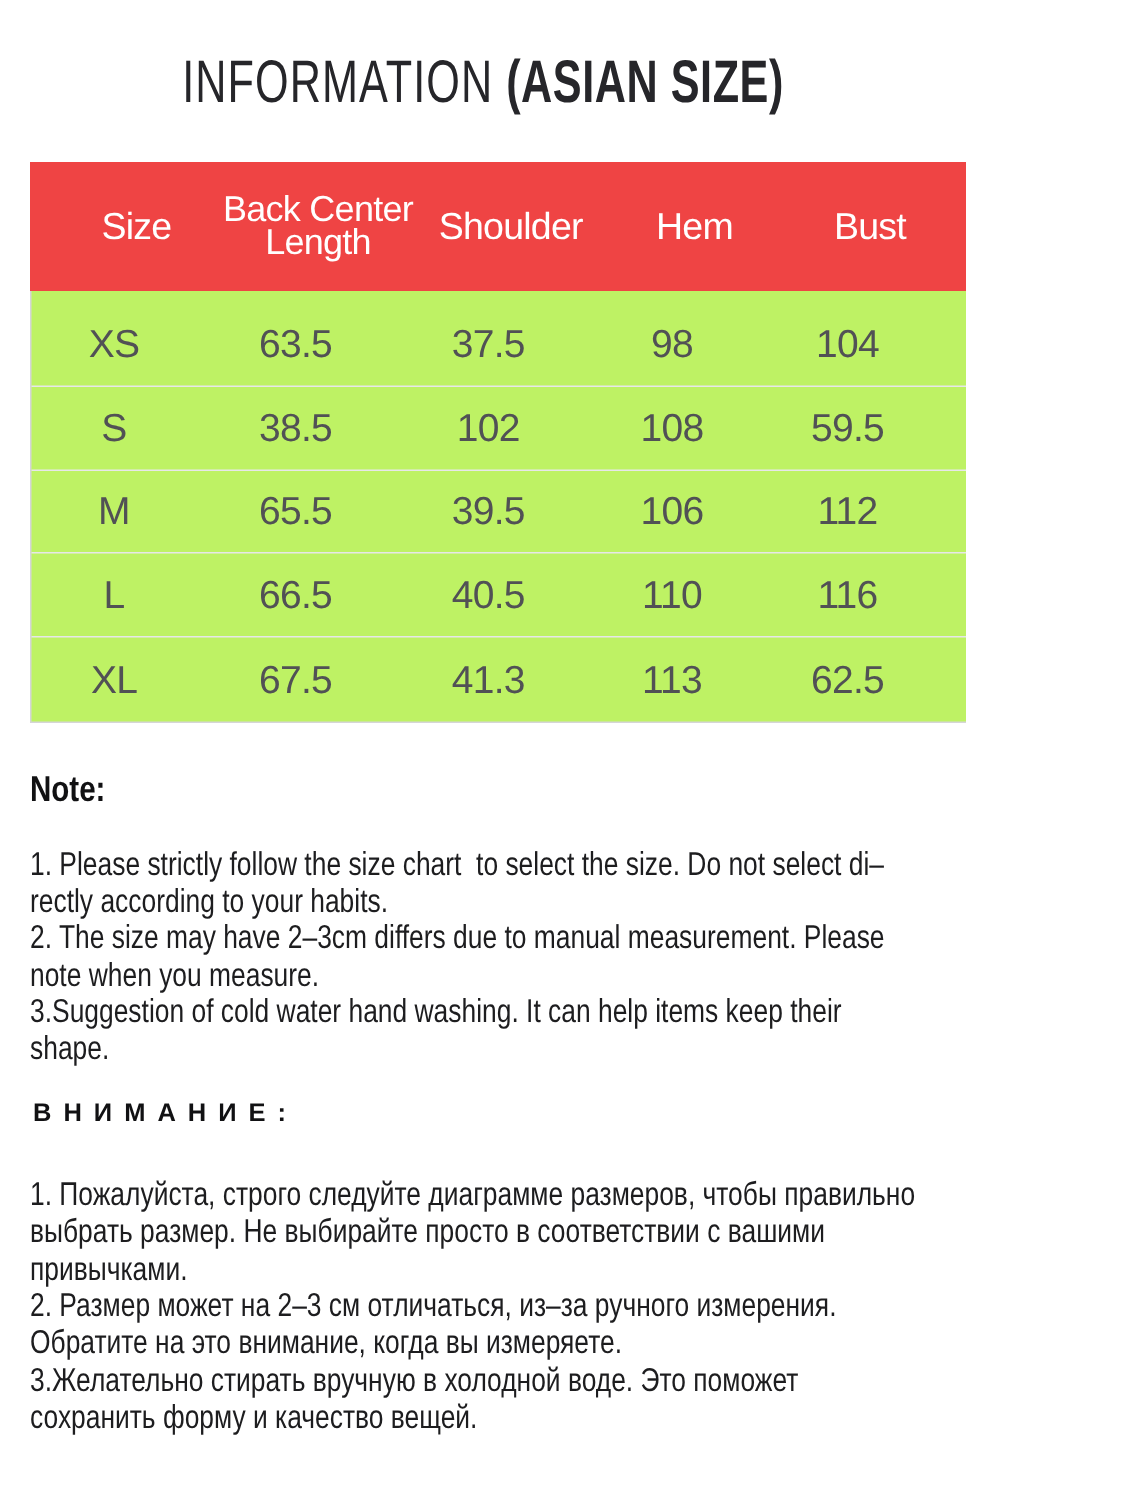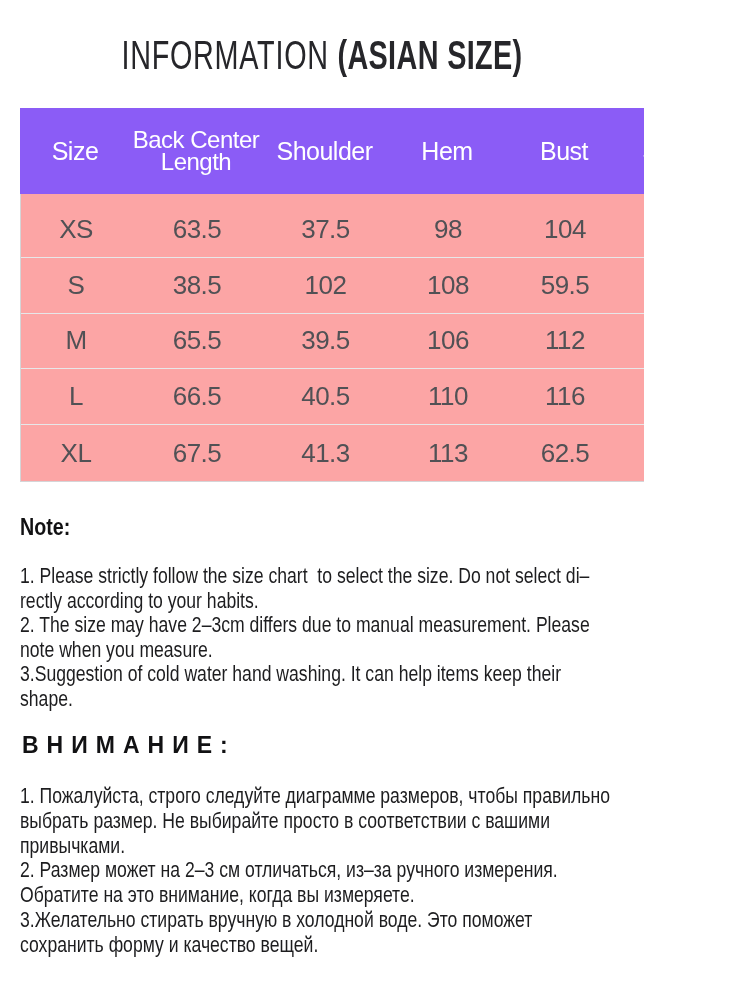--- a/index.html
+++ b/index.html
@@ -36,36 +36,37 @@
     top: 108px;
     left: 20px;
     width: 717px;
   }
   .grid6 {
     display: grid;
     grid-template-columns: 110px 132px 125px 120px 114px 116px;
   }
   .thead {
     height: 86px;
-    background: #8b5cf6;
+    background: #ef4444;
     color: #ffffff;
     align-items: center;
+    padding-left: 16px;
   }
   .th {
     text-align: center;
     font-size: 25px;
     letter-spacing: -0.5px;
     white-space: pre-line;
   }
   .th-two-line { font-size: 24px; line-height: 22px; }
   .tbody {
     border: 1px solid #d5d5d7;
     border-top: none;
     padding-top: 8px;
-    background: #fca5a5;
+    background: #bef264;
   }
   .tr {
     height: 55.8px;
     align-items: center;
     border-bottom: 1px solid #e7e7e9;
   }
   .tr:last-child { border-bottom: none; }
   .td {
     text-align: center;
     font-size: 26px;
@@ -94,21 +95,21 @@
     color: #1d1d1f;
     white-space: pre-wrap;
     transform: scaleX(0.8);
     transform-origin: 0 0;
   }
   .note-body { top: 564px; }
   .attention-heading {
     position: absolute;
     top: 732px;
     left: 22px;
-    font-size: 23px;
+    font-size: 17px;
     font-weight: 700;
     letter-spacing: 8px;
     color: #111113;
     white-space: nowrap;
   }
   .attention-body { top: 784px; line-height: 24.8px; }
 </style>
 </head>
 <body>
 

